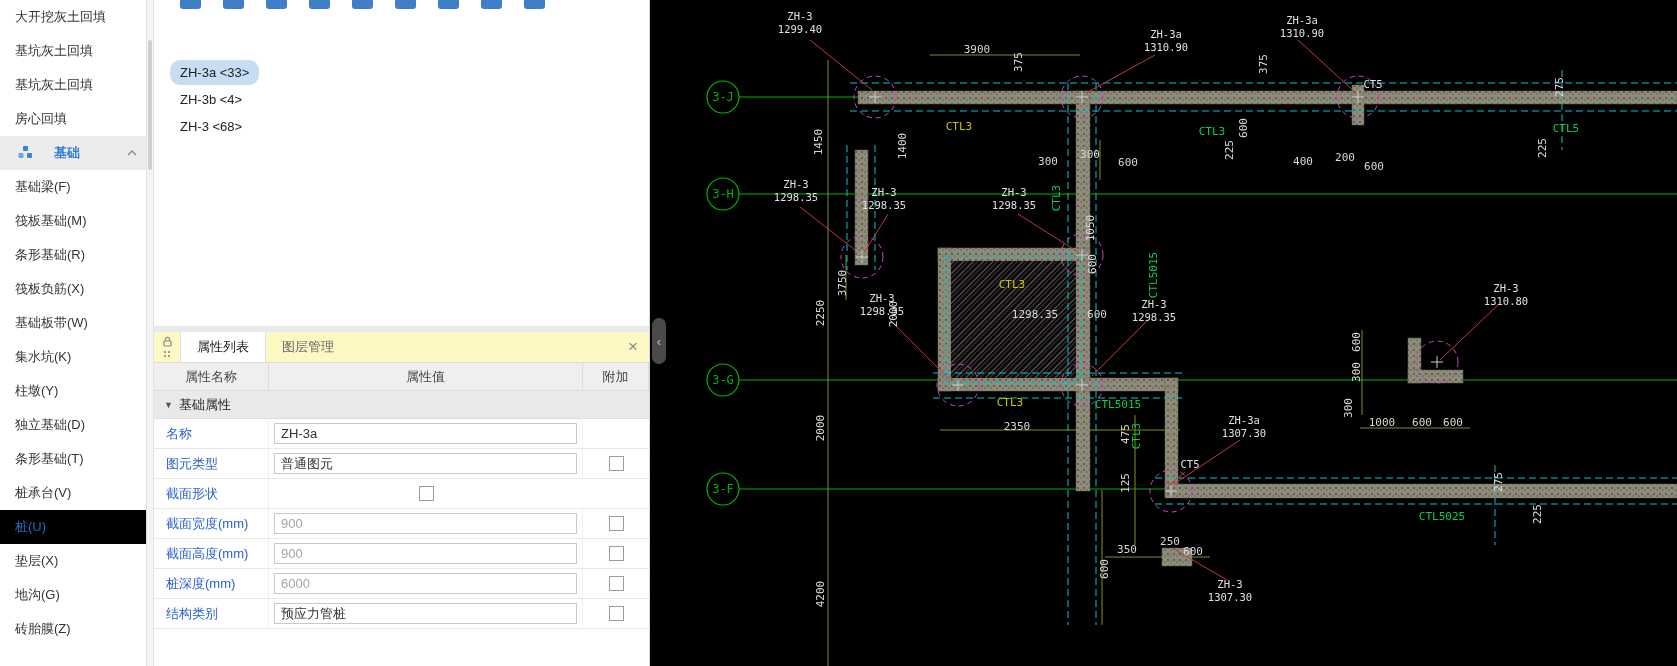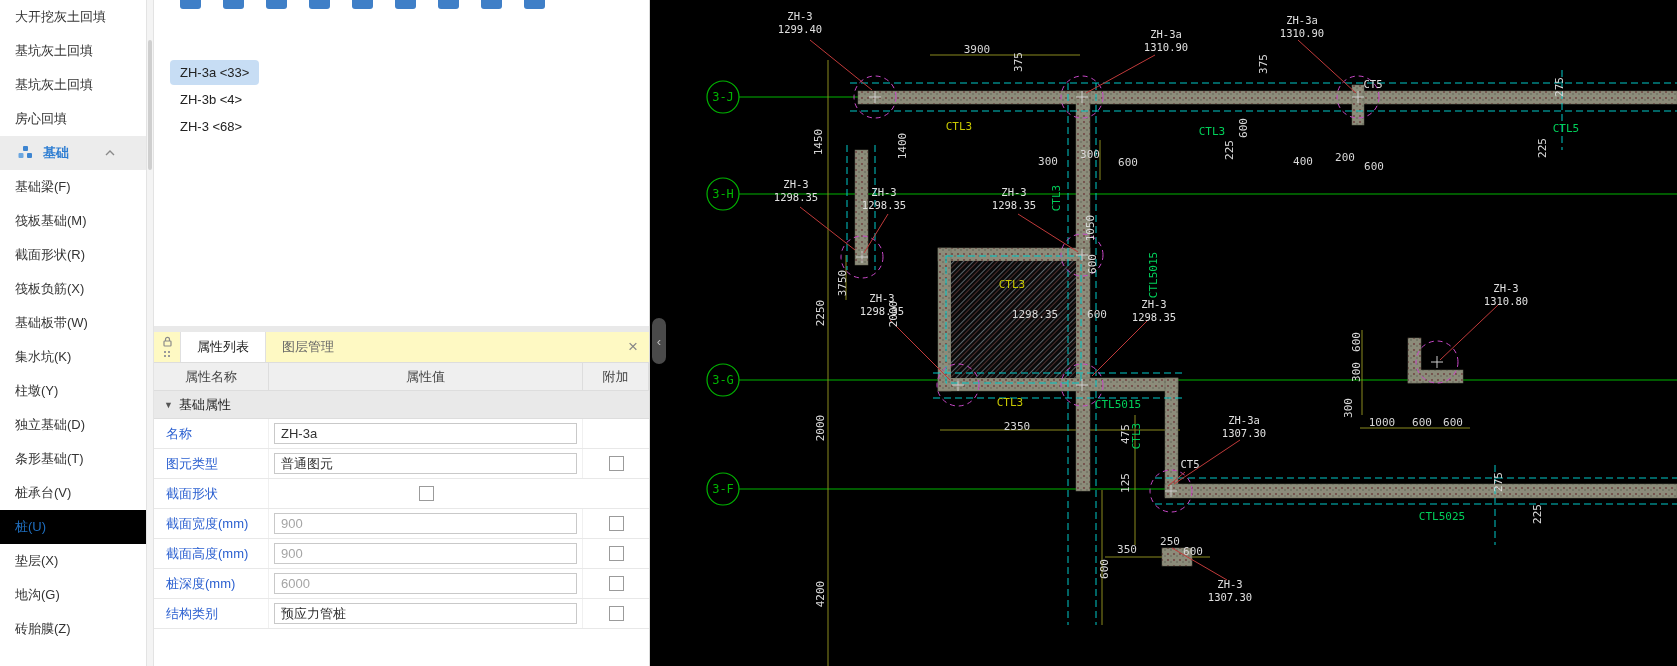--- a/index.html
+++ b/index.html
@@ -3,21 +3,21 @@
 <meta charset="utf-8">
 <style>
   html,body{margin:0;padding:0;background:#222;}
   .app{position:relative;width:1677px;height:666px;overflow:hidden;background:#fff;
        font-family:"Liberation Sans","DejaVu Sans",sans-serif;}
 
   
   .sidebar{position:absolute;left:0;top:0;width:146px;height:666px;background:#fff;overflow:hidden;}
   .side-item{height:34px;line-height:34px;padding-left:15px;font-size:13px;color:#333;
              white-space:nowrap;cursor:pointer;}
-  .side-item.group{background:#ececec;color:#2d7dd2;display:flex;align-items:center;gap:10px;
+  .side-item.group{background:#ececec;color:#2d7dd2;display:flex;align-items:center;gap:21px;
                    padding-left:18px;font-weight:bold;}
   .side-item.group .grouplabel{flex:0 0 auto;}
   .side-item.group .chev{margin-left:26px;}
   .side-item.selected{background:#000000;color:#1f6fc0;}
 
   .scrollstrip{position:absolute;left:146px;top:0;width:8px;height:666px;background:#f4f4f4;
                border-left:1px solid #e3e3e3;border-right:1px solid #e3e3e3;box-sizing:border-box;}
   .scrollthumb{position:absolute;left:1px;top:40px;width:4px;height:130px;background:#cfcfcf;border-radius:2px;}
 
   
@@ -27,21 +27,21 @@
   .stub{width:21px;height:9px;background:#3f7fc7;border-radius:0 0 3px 3px;}
 
   .search{position:absolute;left:16px;right:18px;top:18px;height:27px;background:#f1f1f1;
           border-radius:14px;display:flex;align-items:center;padding:0 12px;box-sizing:border-box;}
   .search input{flex:1;border:none;background:transparent;outline:none;font-size:13px;color:#333;
                 font-family:inherit;}
   .search input::placeholder{color:#9a9a9a;}
 
   .complist{position:absolute;left:16px;top:60px;right:16px;}
   .comp-item{font-size:13px;color:#222;padding:5px 10px;margin-bottom:2px;width:max-content;
-             border-radius:4px;cursor:pointer;}
+             border-radius:10px;cursor:pointer;}
   .comp-item.selected{background:#c7ddf4;}
 
   .props{position:absolute;left:0;right:0;top:326px;bottom:0;border-top:6px solid #e9e9e9;background:#fff;}
   .tabbar{height:30px;background:#fef9c3;display:flex;align-items:stretch;border-bottom:1px solid #ddd;}
   .tab-gutter{width:26px;display:flex;flex-direction:column;align-items:center;justify-content:center;gap:3px;}
   .grip{width:8px;height:8px;
         background:radial-gradient(circle 1.2px at 2px 2px,#9a9a9a 1.2px,transparent 1.3px),
                    radial-gradient(circle 1.2px at 6px 2px,#9a9a9a 1.2px,transparent 1.3px),
                    radial-gradient(circle 1.2px at 2px 6px,#9a9a9a 1.2px,transparent 1.3px),
                    radial-gradient(circle 1.2px at 6px 6px,#9a9a9a 1.2px,transparent 1.3px);}
@@ -90,21 +90,21 @@
         <rect x="0.5" y="7" width="5" height="5" rx="1" fill="#6aa6e0"></rect>
         <rect x="9" y="7" width="5" height="5" rx="1" fill="#3d85d1"></rect>
       </svg>
       <span class="grouplabel">基础</span>
       <svg class="chev" width="10" height="6" viewBox="0 0 10 6">
         <polyline points="1,5 5,1 9,5" fill="none" stroke="#8a8a8a" stroke-width="1.4"></polyline>
       </svg>
     </div>
     <div class="side-item">基础梁(F)</div>
     <div class="side-item">筏板基础(M)</div>
-    <div class="side-item">截面形状(R)</div>
+    <div class="side-item">条形基础(R)</div>
     <div class="side-item">筏板负筋(X)</div>
     <div class="side-item">基础板带(W)</div>
     <div class="side-item">集水坑(K)</div>
     <div class="side-item">柱墩(Y)</div>
     <div class="side-item">独立基础(D)</div>
     <div class="side-item">条形基础(T)</div>
     <div class="side-item">桩承台(V)</div>
     <div class="side-item selected">桩(U)</div>
     <div class="side-item">垫层(X)</div>
     <div class="side-item">地沟(G)</div>

